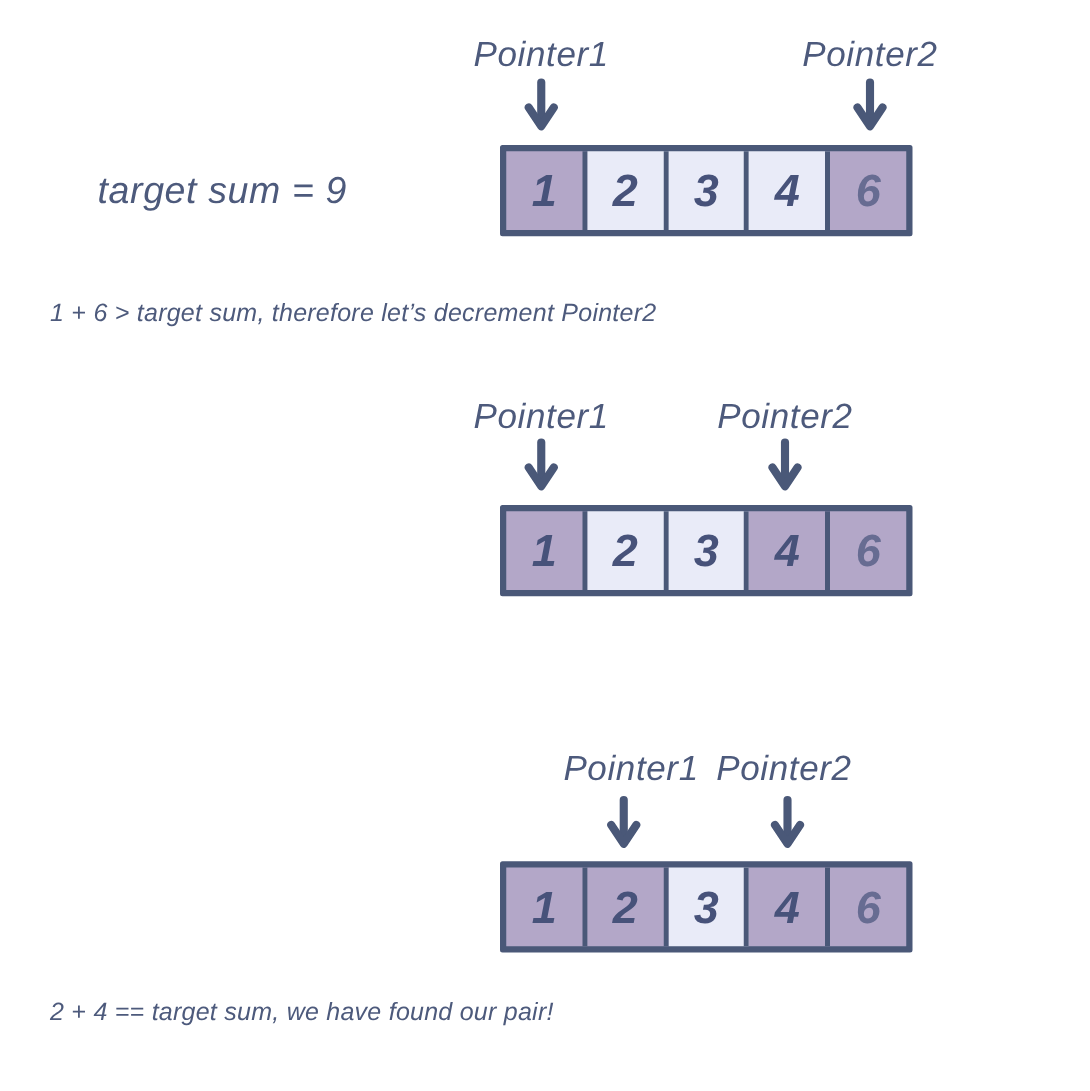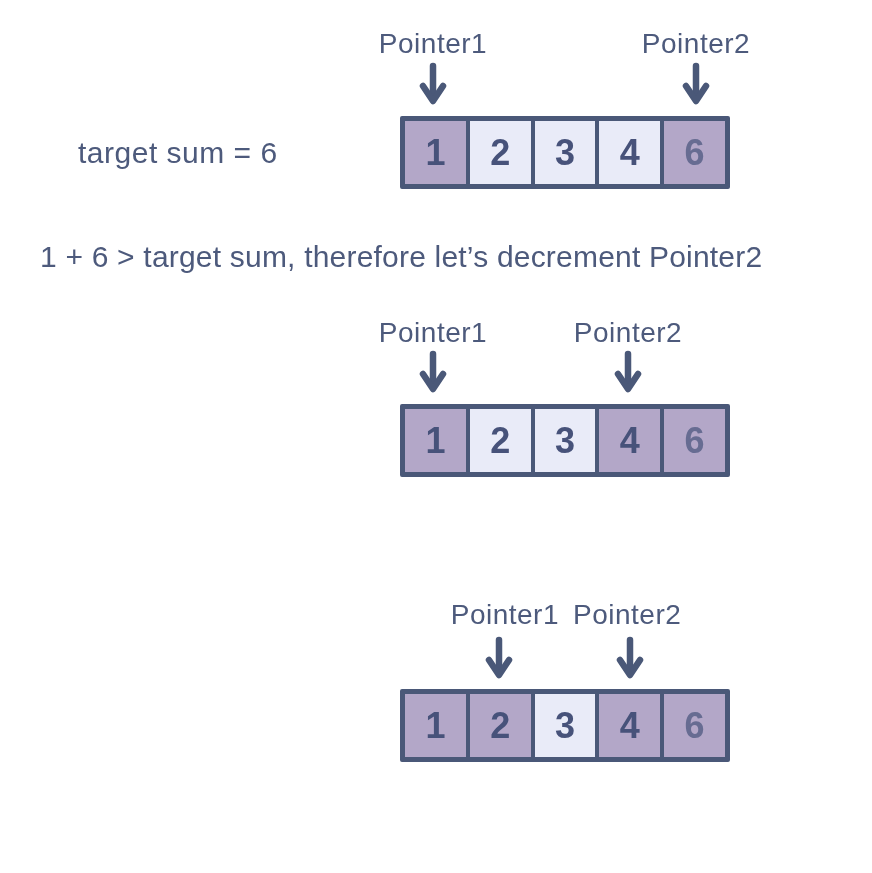--- a/index.html
+++ b/index.html
@@ -8,20 +8,21 @@
     background: #ffffff;
   }
   #canvas {
     position: relative;
     width: 872px;
     height: 873px;
     background: #ffffff;
     font-family: "Liberation Sans", sans-serif;
     color: #4d5a7c;
     overflow: hidden;
+    font-style: italic;
   }
   .pointer-label {
     position: absolute;
     width: 160px;
     text-align: center;
     font-size: 28px;
     font-weight: 400;
     letter-spacing: 0.5px;
     white-space: nowrap;
   }
@@ -66,21 +67,21 @@
   .cell span.muted { color: #676c92; }
   .side-label {
     position: absolute;
     font-size: 30px;
     letter-spacing: 0.5px;
     white-space: nowrap;
   }
   .caption {
     position: absolute;
     left: 40px;
-    font-size: 30px;
+    font-size: 20px;
     letter-spacing: 0.2px;
     white-space: nowrap;
   }
 </style>
 </head>
 <body>
 
 <div id="canvas">
 
   <div class="pointer-label" style="left:353px; top:28px;">Pointer1</div>
@@ -88,21 +89,21 @@
 
   <svg class="arrow" style="left:419px; top:62px;" viewBox="0 0 28 46">
     <line x1="14" y1="4" x2="14" y2="34" stroke="#4a5878" stroke-width="6.5" stroke-linecap="round"></line>
     <polyline points="4,24 14,39 24,24" fill="none" stroke="#4a5878" stroke-width="6.5" stroke-linecap="round" stroke-linejoin="round"></polyline>
   </svg>
   <svg class="arrow" style="left:682px; top:62px;" viewBox="0 0 28 46">
     <line x1="14" y1="4" x2="14" y2="34" stroke="#4a5878" stroke-width="6.5" stroke-linecap="round"></line>
     <polyline points="4,24 14,39 24,24" fill="none" stroke="#4a5878" stroke-width="6.5" stroke-linecap="round" stroke-linejoin="round"></polyline>
   </svg>
 
-  <div class="side-label" style="left:78px; top:136px;">target sum = 6</div>
+  <div class="side-label" style="left:78px; top:136px;">target sum = 9</div>
 
   <div class="array" style="top:116px;">
     <div class="cell hl">
         <span>1</span>
       </div>
     <div class="cell">
         <span>2</span>
       </div>
     <div class="cell">
         <span>3</span>
@@ -173,14 +174,15 @@
         <span>3</span>
       </div>
     <div class="cell hl">
         <span>4</span>
       </div>
     <div class="cell hl">
         <span class="muted">6</span>
       </div>
   </div>
 
+  <div class="caption" style="top:799px;">2 + 4 == target sum, we have found our pair!</div>
 
 </div>
 
 </body></html>

